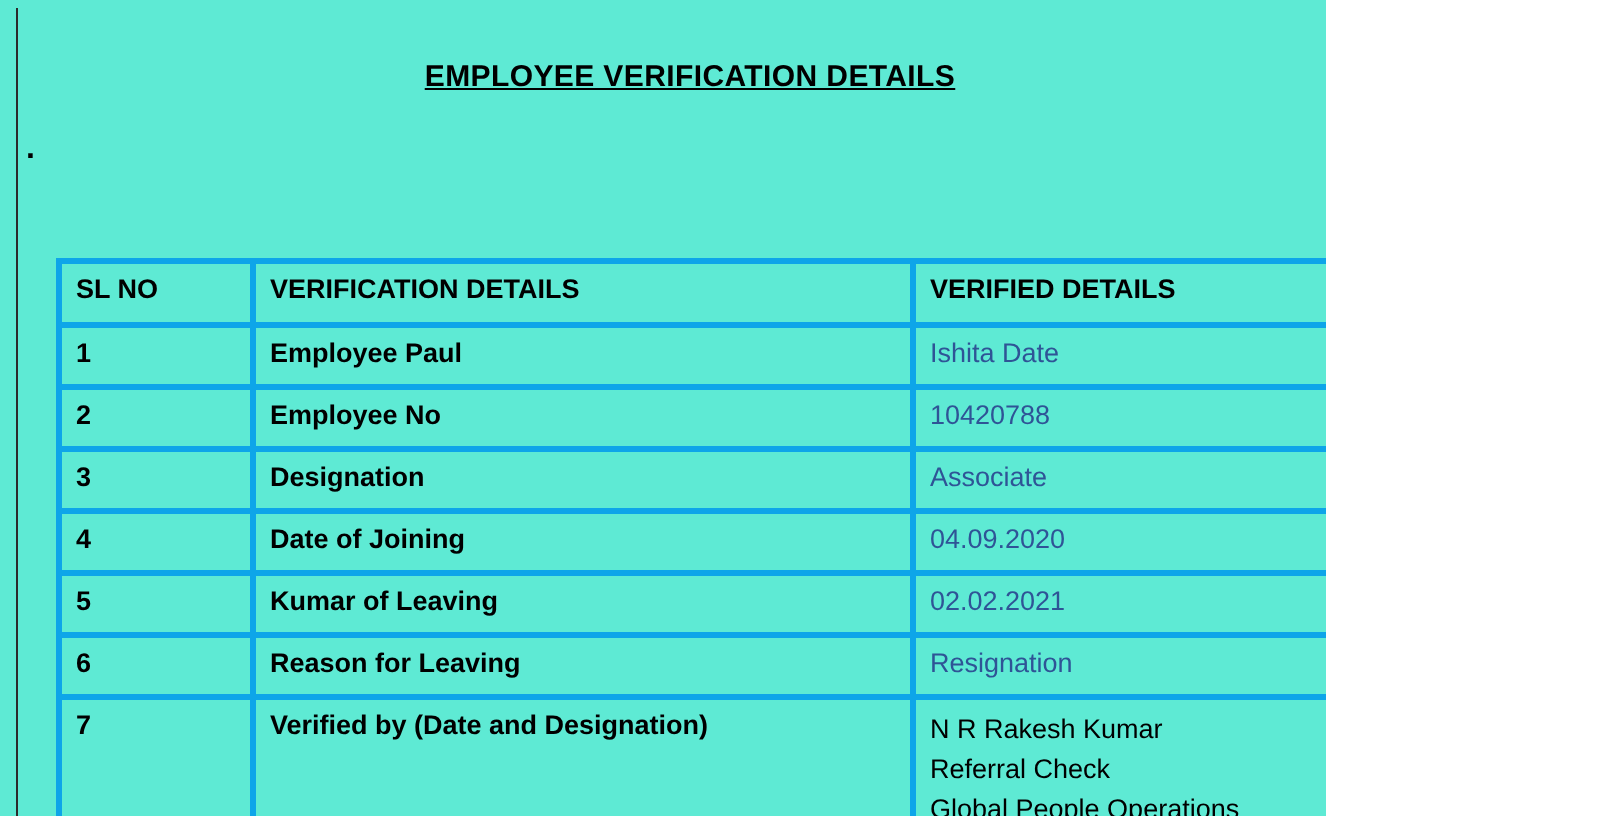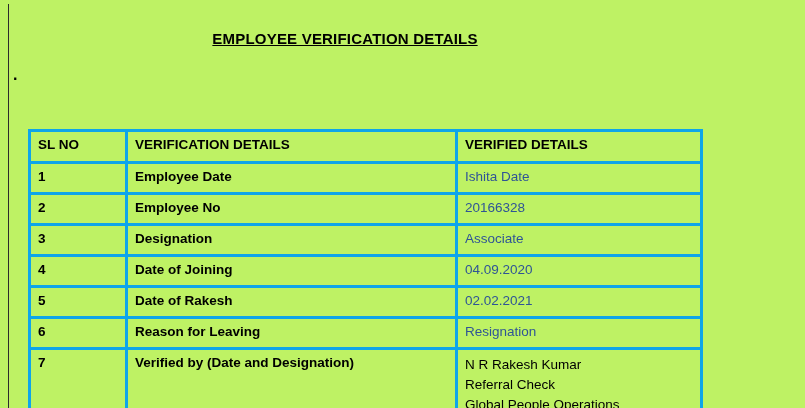--- a/index.html
+++ b/index.html
@@ -4,23 +4,23 @@
 <style>
   html, body {
     margin: 0;
     padding: 0;
     background: #ffffff;
     font-family: "Liberation Sans", sans-serif;
     color: #000000;
   }
   .page {
     position: relative;
-    width: 805px;
+    width: 663px;
     height: 408px;
-    background: #bef264;
+    background: #5eead4;
     overflow: hidden;
   }
   .left-rule {
     position: absolute;
     left: 8px;
     top: 4px;
     width: 1px;
     height: 404px;
     background: #2b2b2b;
   }
@@ -103,41 +103,41 @@
     <thead>
       <tr>
         <th>SL NO</th>
         <th>VERIFICATION DETAILS</th>
         <th>VERIFIED DETAILS</th>
       </tr>
     </thead>
     <tbody>
       <tr>
         <td class="sl-cell">1</td>
-        <td class="label-cell">Employee Date</td>
+        <td class="label-cell">Employee Paul</td>
         <td class="value-cell">Ishita Date</td>
       </tr>
       <tr>
         <td class="sl-cell">2</td>
         <td class="label-cell">Employee No</td>
-        <td class="value-cell">20166328</td>
+        <td class="value-cell">10420788</td>
       </tr>
       <tr>
         <td class="sl-cell">3</td>
         <td class="label-cell">Designation</td>
         <td class="value-cell">Associate</td>
       </tr>
       <tr>
         <td class="sl-cell">4</td>
         <td class="label-cell">Date of Joining</td>
         <td class="value-cell">04.09.2020</td>
       </tr>
       <tr>
         <td class="sl-cell">5</td>
-        <td class="label-cell">Date of Rakesh</td>
+        <td class="label-cell">Kumar of Leaving</td>
         <td class="value-cell">02.02.2021</td>
       </tr>
       <tr>
         <td class="sl-cell">6</td>
         <td class="label-cell">Reason for Leaving</td>
         <td class="value-cell">Resignation</td>
       </tr>
       <tr>
         <td class="sl-cell">7</td>
         <td class="label-cell">Verified by (Date and Designation)</td>

